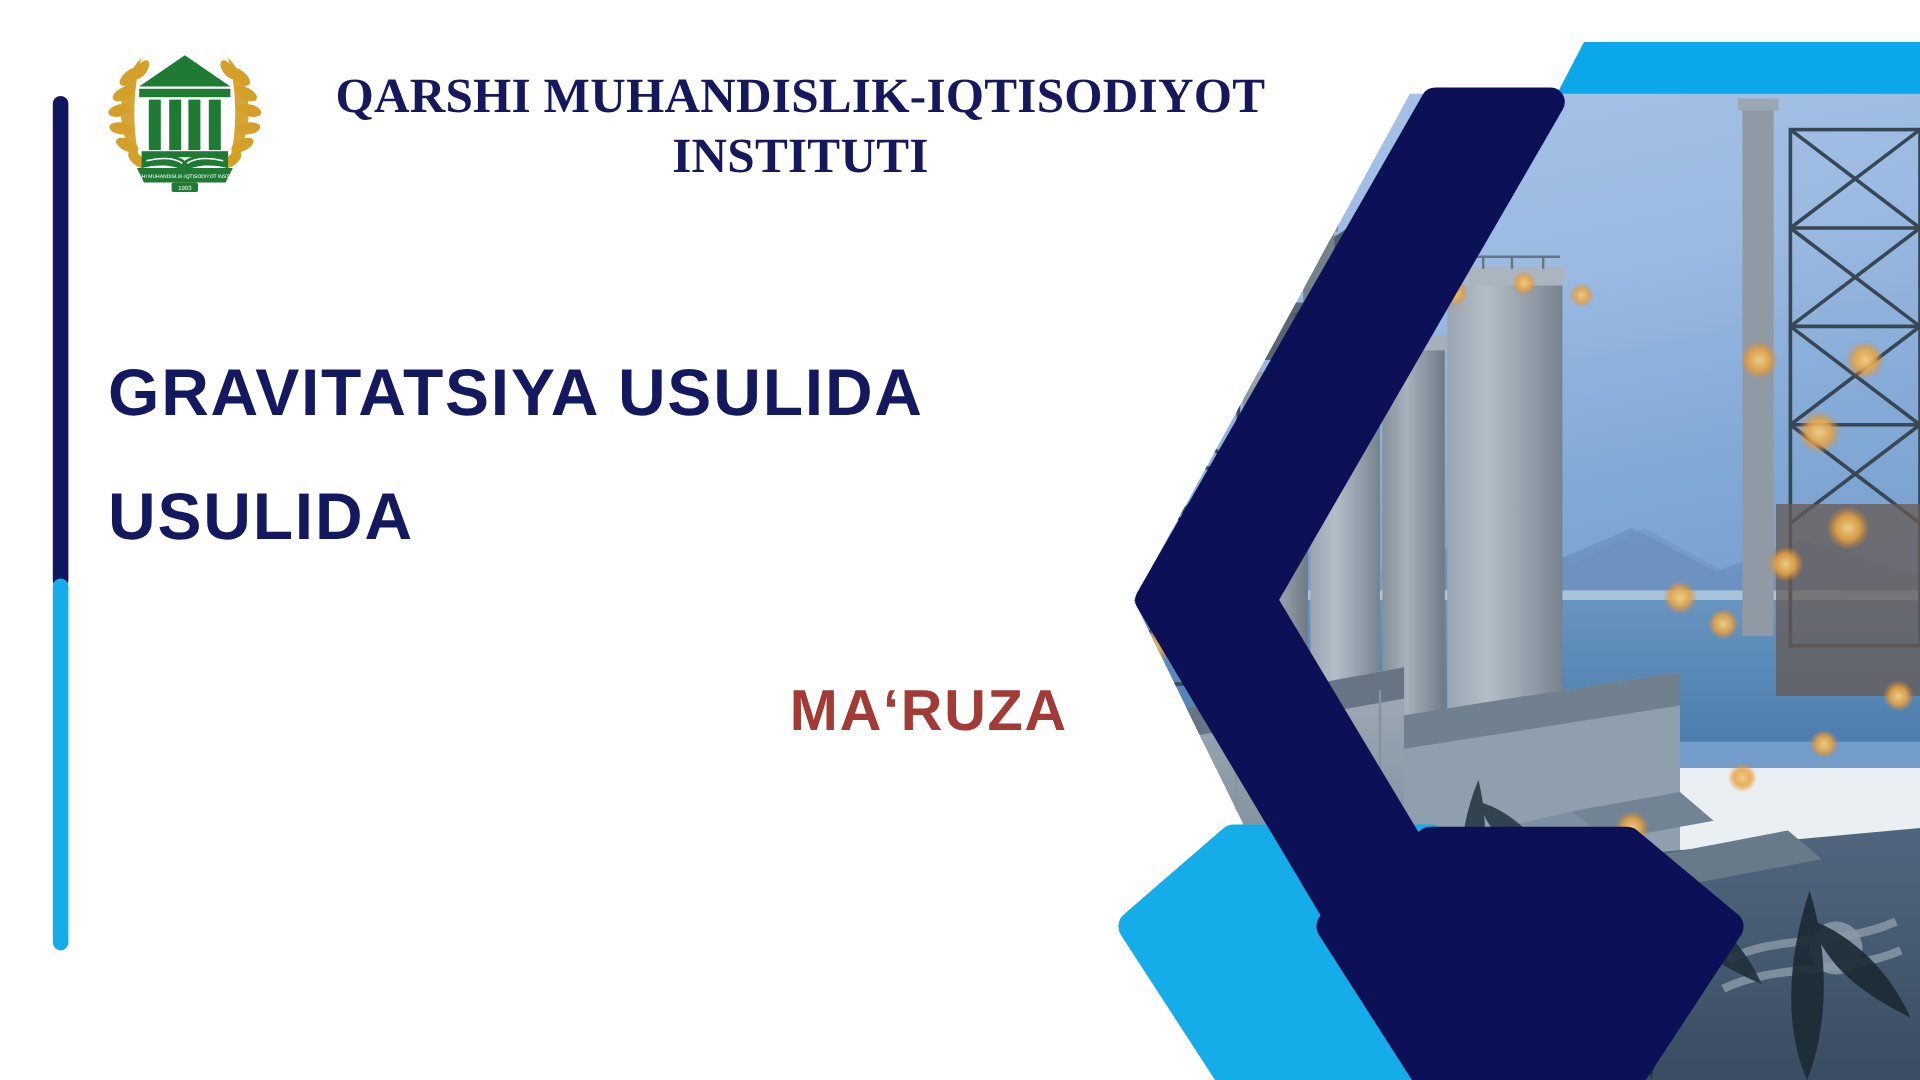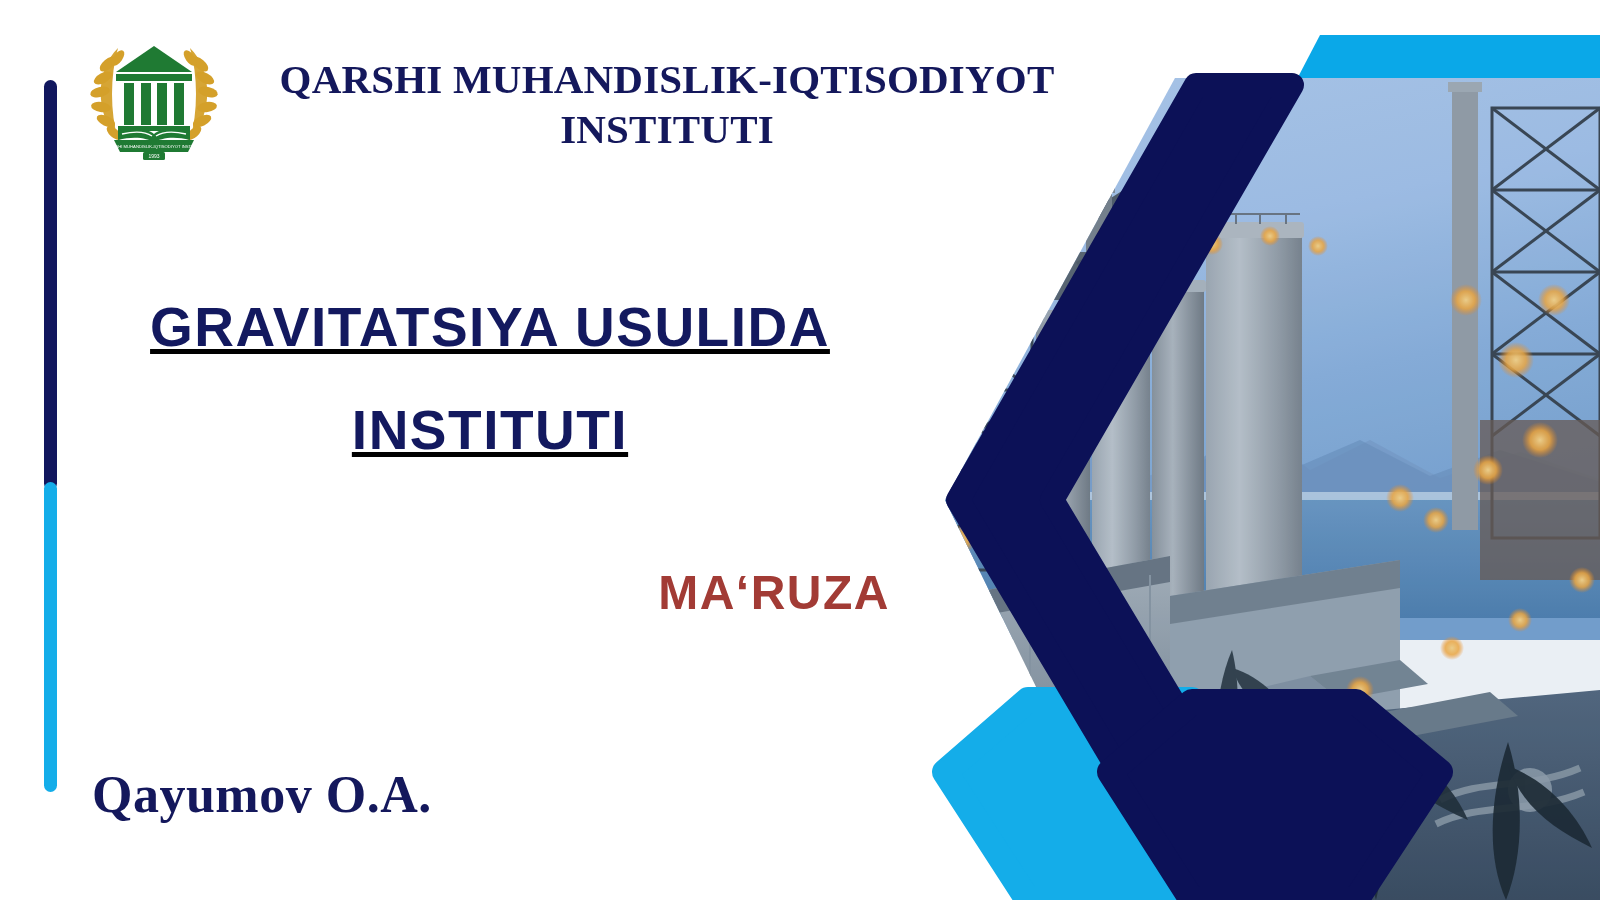--- a/index.html
+++ b/index.html
@@ -68,22 +68,20 @@
     text-align:center;
     letter-spacing:0.2px;
     padding-top:26px;
   }
 
   
   #title-block{
     position:absolute;
     left:90px; top:300px;
     width:800px;
-    text-align:center;
-    text-decoration:underline;
   }
   .title-line{
     color:#13195f;
     font-family:"Liberation Sans", sans-serif;
     font-weight:bold;
     font-size:55px;
     line-height:1.0;
     letter-spacing:1.5px;
   }
   .title-line + .title-line{ margin-top:48px; }
@@ -414,20 +412,19 @@
           <text x="66" y="130" text-anchor="middle" fill="#ffffff" font-family="Liberation Sans, sans-serif" font-size="5">1993</text>
         </g>
       </svg>
     </div>
 
     <div id="inst-name">QARSHI MUHANDISLIK-IQTISODIYOT INSTITUTI</div>
   </div>
 
   <div id="title-block">
     <div class="title-line">GRAVITATSIYA USULIDA</div>
-    <div class="title-line">INSTITUTI</div>
+    <div class="title-line">USULIDA</div>
   </div>
 
   <div id="subtitle">MA‘RUZA</div>
 
-  <div id="author">Qayumov O.A.</div>
 
 </div>
 
 </body></html>

